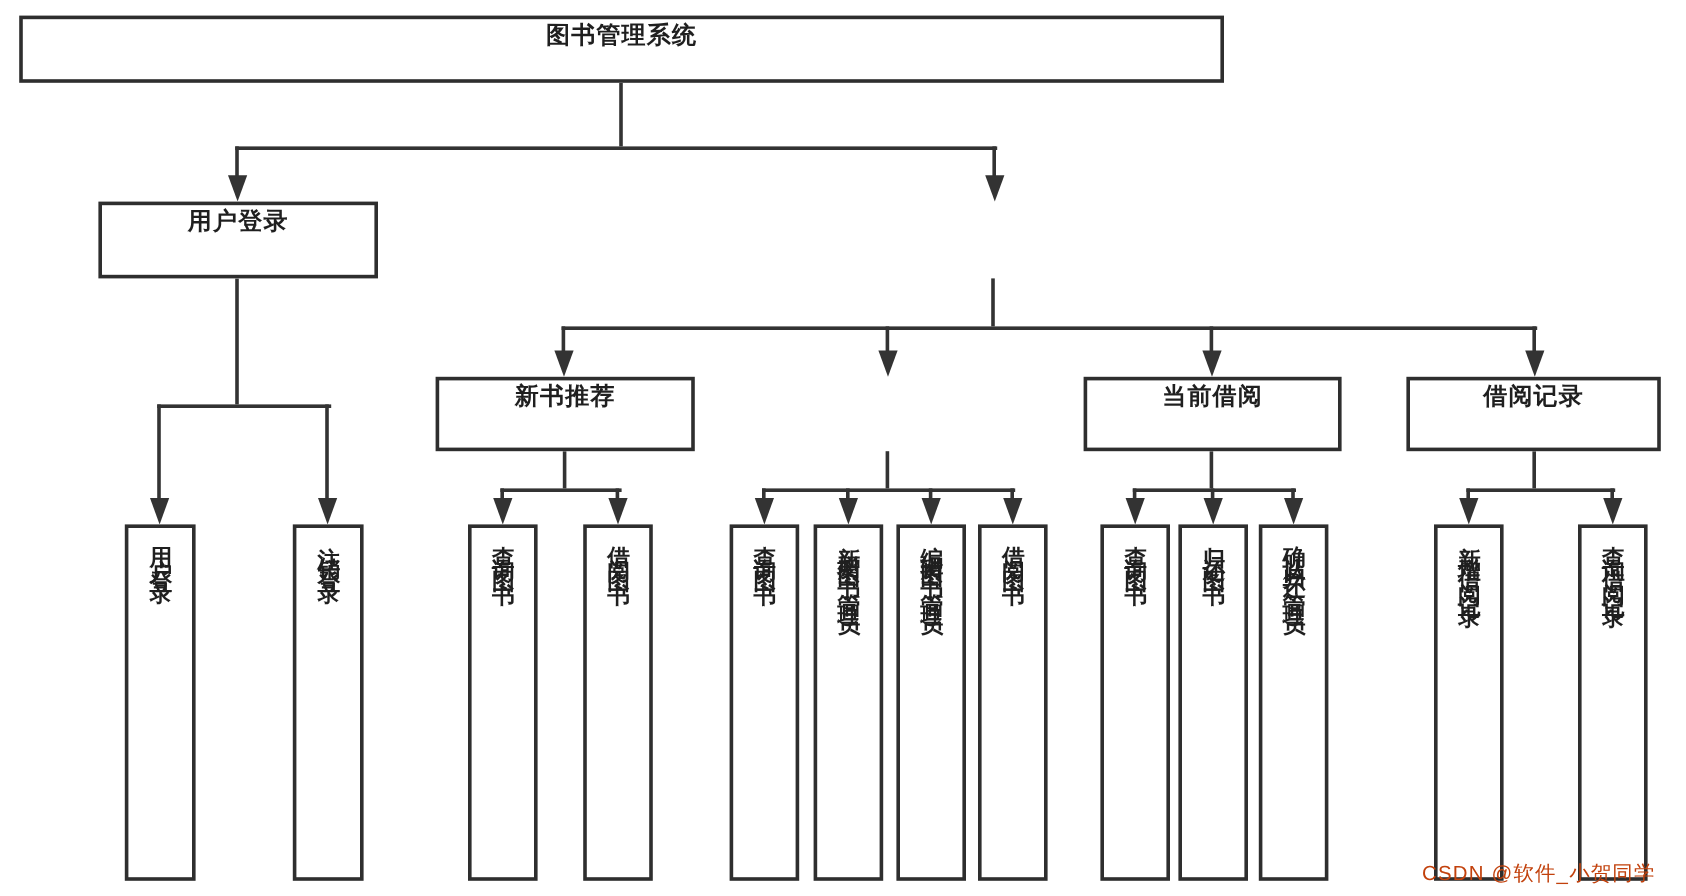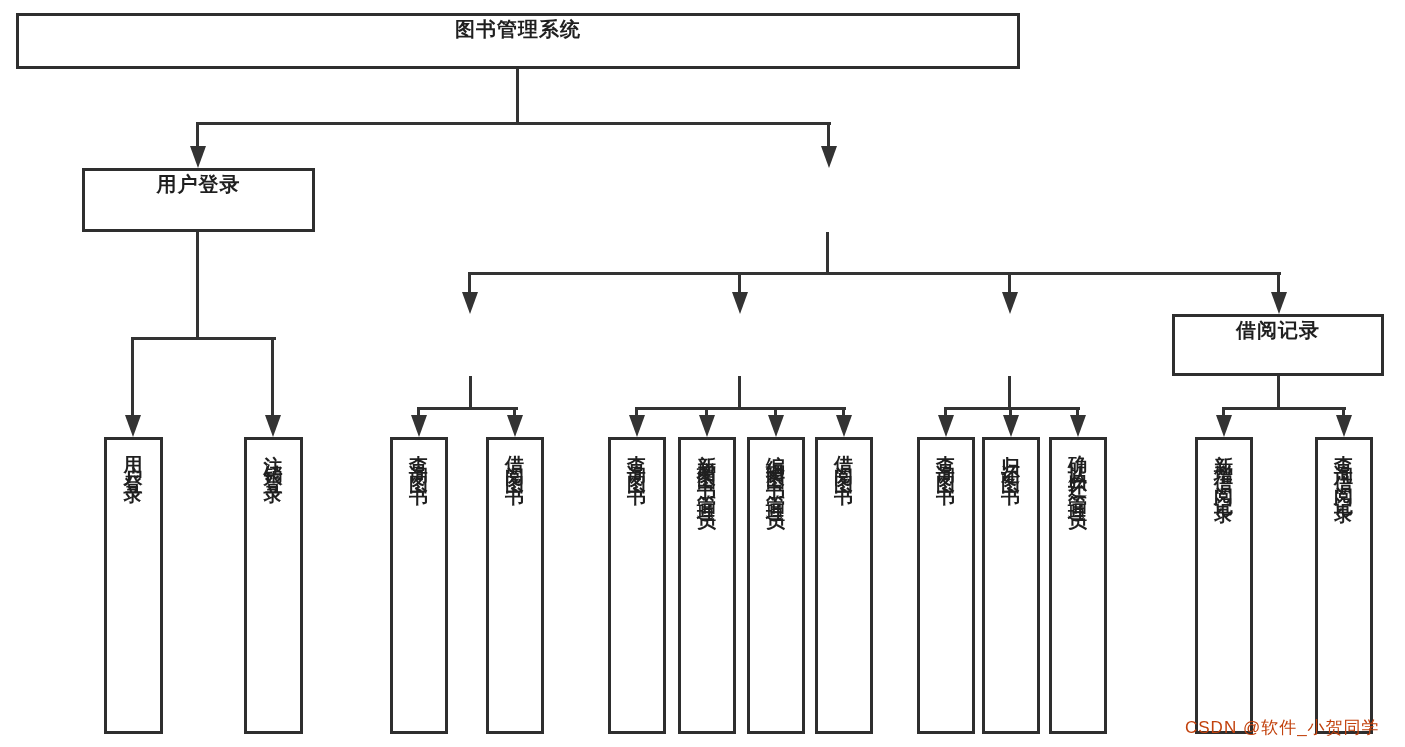--- a/index.html
+++ b/index.html
@@ -86,20 +86,26 @@
   <div class="hline" style="left:468px;top:272px;width:813px"></div>
   <div class="vline" style="left:468px;top:272px;height:22px"></div>
   <div class="arrow" style="left:462px;top:292px"></div>
   <div class="vline" style="left:738px;top:272px;height:22px"></div>
   <div class="arrow" style="left:732px;top:292px"></div>
   <div class="vline" style="left:1008px;top:272px;height:22px"></div>
   <div class="arrow" style="left:1002px;top:292px"></div>
   <div class="vline" style="left:1277px;top:272px;height:22px"></div>
   <div class="arrow" style="left:1271px;top:292px"></div>
 
+  <div class="box" style="left:363px;top:314px;width:216px;height:62px">
+    <span>新书推荐</span>
+  </div>
+  <div class="box" style="left:903px;top:314px;width:215px;height:62px">
+    <span>当前借阅</span>
+  </div>
   <div class="box" style="left:1172px;top:314px;width:212px;height:62px">
     <span>借阅记录</span>
   </div>
 
   <div class="vline" style="left:469px;top:376px;height:31px"></div>
   <div class="hline" style="left:417px;top:407px;width:101px"></div>
   <div class="vline" style="left:417px;top:407px;height:10px"></div>
   <div class="arrow" style="left:411px;top:415px"></div>
   <div class="vline" style="left:513px;top:407px;height:10px"></div>
   <div class="arrow" style="left:507px;top:415px"></div>

